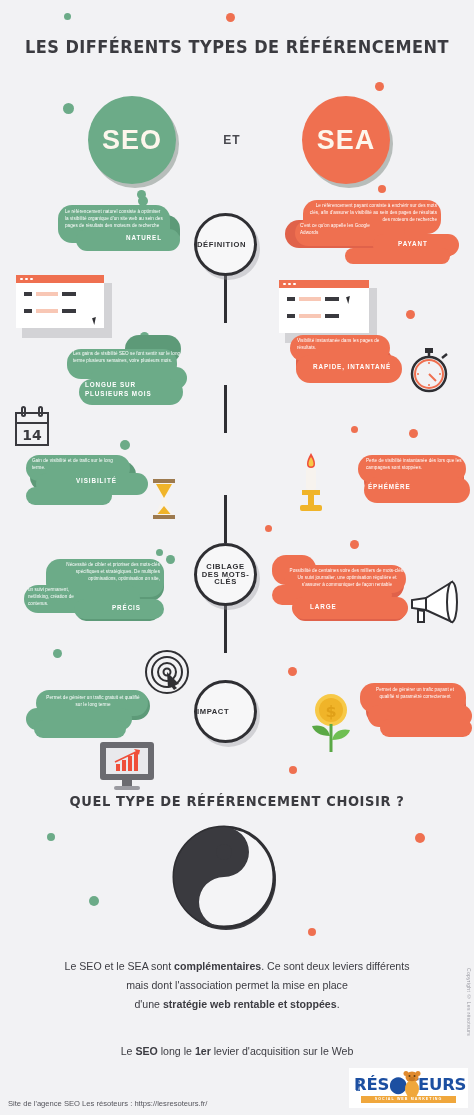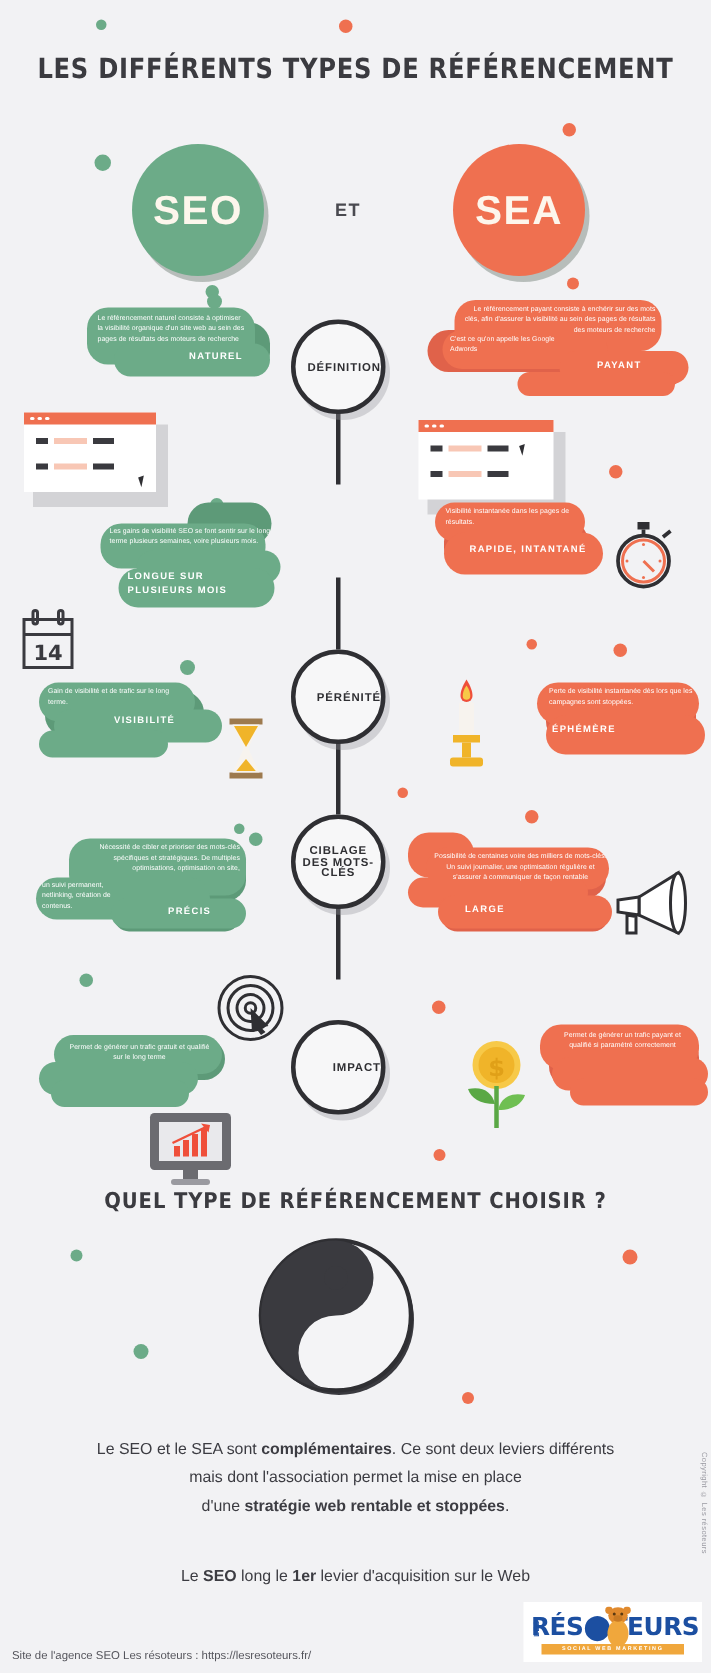--- a/index.html
+++ b/index.html
@@ -33,21 +33,21 @@
   #sea-badge { left: 302px; top: 96px; width: 88px; height: 88px; background: #ef7050; }
   .et-label {
     position: absolute; left: 203px; top: 133px; width: 58px; text-align: center;
     font-size: 12px; font-weight: bold; color: #4a4a50; letter-spacing: 1px;
   }
 
   
   .node {
     position: absolute; width: 63px; height: 63px; border-radius: 50%;
     background: #f7f7f8; border: 3px solid #2f2f33;
-    display: flex; align-items: center; justify-content: flex-end;
+    display: flex; align-items: center; justify-content: flex-start;
     text-align: center; line-height: 1.05;
     font-size: 7.6px; font-weight: bold; letter-spacing: .6px; color: #2f2f33;
     box-shadow: 3px 4px 0 rgba(150,150,155,.35);
     z-index: 5;
   }
   .connector {
     position: absolute; left: 224px; width: 3px; background: #2f2f33; z-index: 1;
   }
 
   
@@ -157,23 +157,20 @@
   </div>
 
   <div class="connector" style="top:275px;height:48px;"></div>
   <div class="connector" style="top:385px;height:48px;"></div>
   <div class="connector" style="top:495px;height:48px;"></div>
   <div class="connector" style="top:605px;height:48px;"></div>
 
   <div class="node" style="left:194px;top:213px;">
     <span>DÉFINITION</span>
   </div>
-  <div class="node" style="left:194px;top:433px;">
-    <span>PÉRÉNITÉ</span>
-  </div>
   <div class="node" style="left:194px;top:680px;">
     <span>IMPACT</span>
   </div>
   <div class="node" style="left:194px;top:543px;">
     <span style="padding:0 4px;">CIBLAGE DES MOTS-CLÉS</span>
   </div>
 
   <div class="blob" style="left:50px;top:203px;width:130px;height:62px;">
     <div class="lobe g-dk" style="left:40px;top:12px;width:90px;height:34px;"></div>
     <div class="lobe g" style="left:8px;top:2px;width:112px;height:38px;"></div>

